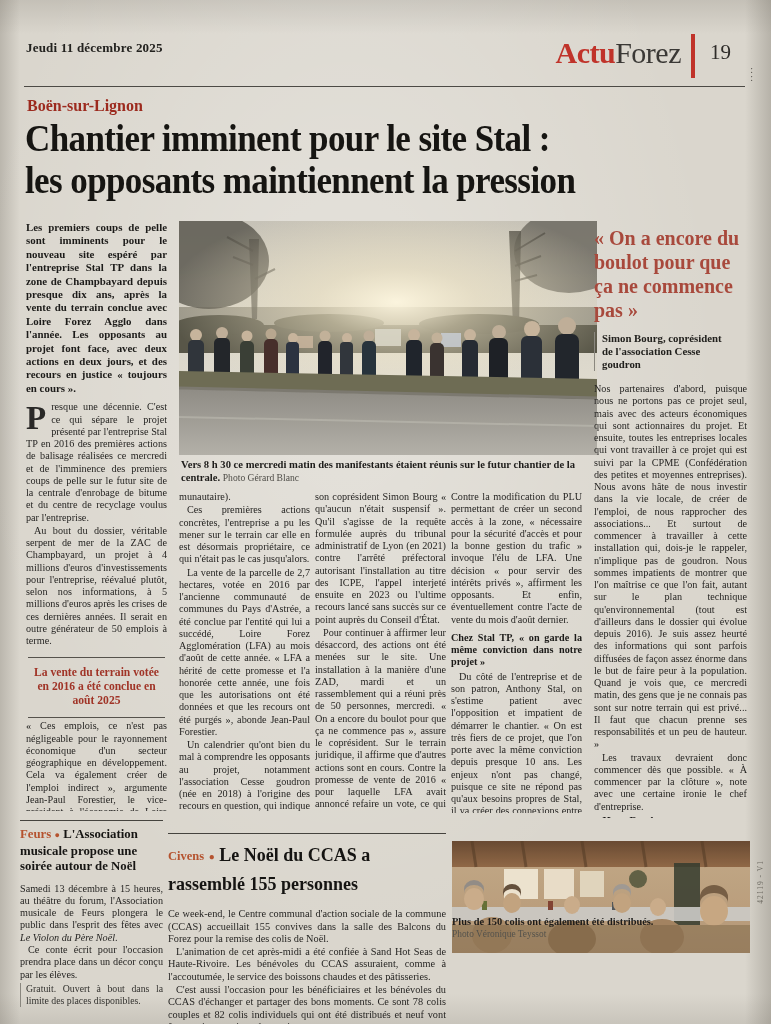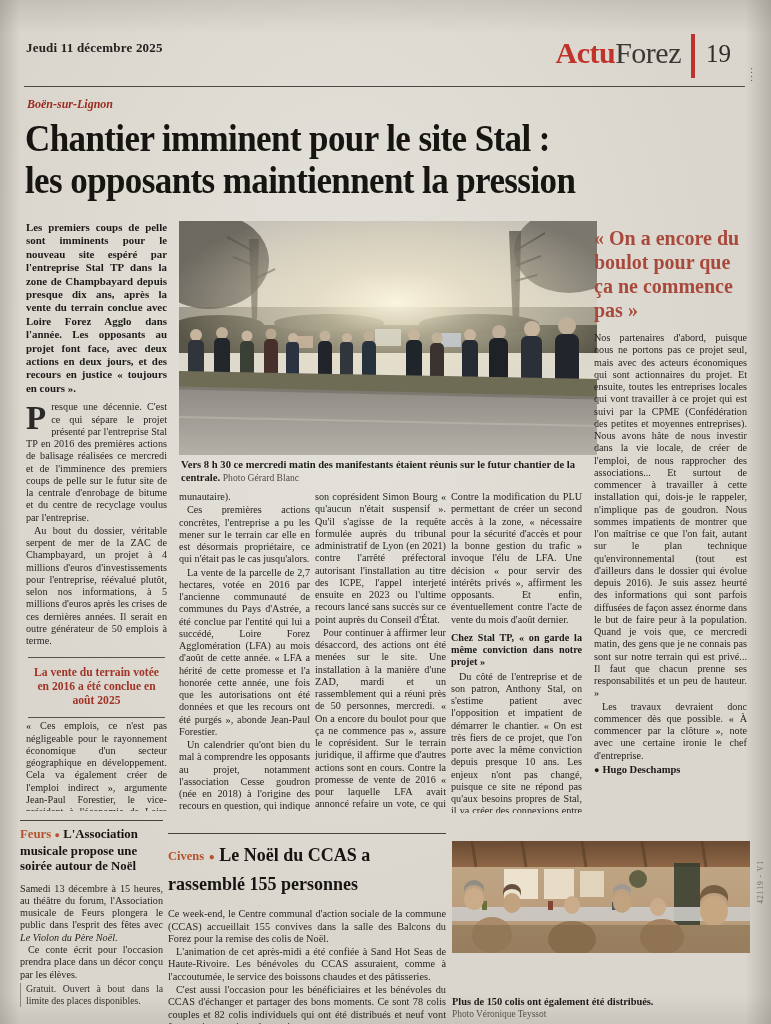--- a/index.html
+++ b/index.html
@@ -18,25 +18,25 @@
       linear-gradient(to top, rgba(110,105,95,0.16) 0px, rgba(110,105,95,0) 30px),
       #dad6cd;
     color:#262523;
   }
   
   .date{position:absolute;left:26px;top:40px;font-size:13px;font-weight:bold;color:#23221f;letter-spacing:.2px;}
   .brand{position:absolute;right:90px;top:36px;font-size:30px;letter-spacing:-.5px;white-space:nowrap;}
   .brand .accent{color:#c0332a;font-weight:bold;}
   .brand .rest{color:#3a3835;font-weight:normal;}
   .foliobar{position:absolute;right:76px;top:34px;width:4px;height:44px;background:#c0332a;}
-  .pagenum{position:absolute;right:40px;top:40px;font-size:25px;color:#2e2c29;}
+  .pagenum{position:absolute;right:40px;top:40px;font-size:21px;color:#2e2c29;}
   .regmarks{position:absolute;right:18px;top:66px;color:#55524c;font-size:10px;line-height:8px;}
   .mastrule{position:absolute;left:24px;right:26px;top:86px;height:1px;background:#4c4a45;}
   
-  .kicker{position:absolute;left:27px;top:97px;font-size:12px;font-weight:bold;color:#9c2a1e;font-style:italic;}
+  .kicker{position:absolute;left:27px;top:97px;font-size:16px;font-weight:bold;color:#9c2a1e;}
   .headline{position:absolute;left:25px;top:118px;width:725px;
     font-size:35px;line-height:40px;font-weight:bold;color:#161512;letter-spacing:-0.6px;
     transform:scaleY(1.06);transform-origin:top left;}
   
   .col{position:absolute;overflow:hidden;}
   .col p{margin:0 0 1px 0;font-size:10.2px;line-height:12.25px;text-align:justify;text-justify:inter-word;}
   .col p.indent{text-indent:8px;}
   .lead{font-weight:bold;font-size:10.9px !important;line-height:13.4px !important;color:#1c1b19;}
   .col1{left:26px;top:221px;width:141px;height:590px;}
   .col2{left:179px;top:491px;width:131px;height:322px;}
@@ -64,21 +64,21 @@
   .feurs .head{font-size:12.8px;line-height:15.5px;font-weight:bold;color:#161513;margin-bottom:8px;}
   .feurs p{font-size:10.2px;line-height:12.3px;text-align:justify;margin:0;}
   .feurs p.indent{text-indent:8px;}
   .note{border-left:1px solid #8a877f;padding-left:5px;margin-top:2px !important;font-size:9.8px !important;color:#33322f;}
   .civens{left:168px;top:833px;width:278px;height:185px;padding-top:8px;}
   .civens .head{font-size:18px;line-height:27px;font-weight:bold;color:#151412;margin-bottom:10px;}
   .civens .head .label{font-size:12.5px;position:relative;top:-1px;}
   .civens p{font-size:10.3px;line-height:12.6px;text-align:justify;margin:0;}
   .civens p.indent{text-indent:8px;}
   .botphoto{position:absolute;left:452px;top:841px;width:298px;height:112px;overflow:hidden;background:#b9a88f;}
-  .botcaption{position:absolute;left:452px;top:996px;width:298px;font-size:10.4px;font-weight:bold;line-height:12px;color:#1d1c1a;}
+  .botcaption{position:absolute;left:452px;top:916px;width:298px;font-size:10.4px;font-weight:bold;line-height:12px;color:#1d1c1a;}
   .botcredit{font-weight:normal;font-size:9.4px;color:#54524c;display:block;}
   .edition{position:absolute;right:6px;top:860px;writing-mode:vertical-rl;transform:rotate(180deg);
     font-size:7.5px;color:#6f6c64;letter-spacing:1px;}
 </style>
 </head>
 <body>
 
 <div class="page">
 
   <div class="date">Jeudi 11 décembre 2025</div>
@@ -225,20 +225,21 @@
     <p class="indent">Pour continuer à affirmer leur désaccord, des actions ont été menées sur le site. Une installation à la manière d'une ZAD, mardi et un rassemblement qui a réuni près de 50 personnes, mercredi. « On a encore du boulot pour que ça ne commence pas », assure le coprésident. Sur le terrain juridique, il affirme que d'autres actions sont en cours. Contre la promesse de vente de 2016 « pour laquelle LFA avait annoncé refaire un vote, ce qui n'a pas été le cas », d'abord.</p>
   </div>
   <div class="col col4">
     <p>Contre la modification du PLU permettant de créer un second accès à la zone, « nécessaire pour la sécurité d'accès et pour la bonne gestion du trafic » invoque l'élu de LFA. Une décision « pour servir des intérêts privés », affirment les opposants. Et enfin, éventuellement contre l'acte de vente du mois d'août dernier.</p>
     <p class="blacksub">Chez Stal TP, « on garde la même conviction dans notre projet »</p>
     <p class="indent">Du côté de l'entreprise et de son patron, Anthony Stal, on s'estime patient avec l'opposition et impatient de démarrer le chantier. « On est très fiers de ce projet, que l'on porte avec la même conviction depuis presque 10 ans. Les enjeux n'ont pas changé, puisque ce site ne répond pas qu'aux besoins propres de Stal, il va créer des connexions entre entreprises.</p>
   </div>
 
   <div class="col col5">
     <div class="pullquote">« On a encore du boulot pour que ça ne commence pas »</div>
+    <div class="attribution">Simon Bourg, coprésident de l'association Cesse goudron</div>
     <p>Nos partenaires d'abord, puisque nous ne portons pas ce projet seul, mais avec des acteurs économiques qui sont actionnaires du projet. Et ensuite, toutes les entreprises locales qui vont travailler à ce projet qui est suivi par la CPME (Confédération des petites et moyennes entreprises). Nous avons hâte de nous investir dans la vie locale, de créer de l'emploi, de nous rapprocher des associations... Et surtout de commencer à travailler à cette installation qui, dois-je le rappeler, n'implique pas de goudron. Nous sommes impatients de montrer que l'on maîtrise ce que l'on fait, autant sur le plan technique qu'environnemental (tout est d'ailleurs dans le dossier qui évolue depuis 2016). Je suis assez heurté des informations qui sont parfois diffusées de façon assez énorme dans le but de faire peur à la population. Quand je vois que, ce mercredi matin, des gens que je ne connais pas sont sur notre terrain qui est privé... Il faut que chacun prenne ses responsabilités et un peu de hauteur. »</p>
     <p class="indent">Les travaux devraient donc commencer dès que possible. « À commencer par la clôture », note avec une certaine ironie le chef d'entreprise.</p>
     <div class="byline">
       <span class="dot">●</span><span>Hugo Deschamps</span>
     </div>
   </div>
 
   <div class="botblock feurs rule2">
     <div class="head">
       <span class="label">Feurs</span>

